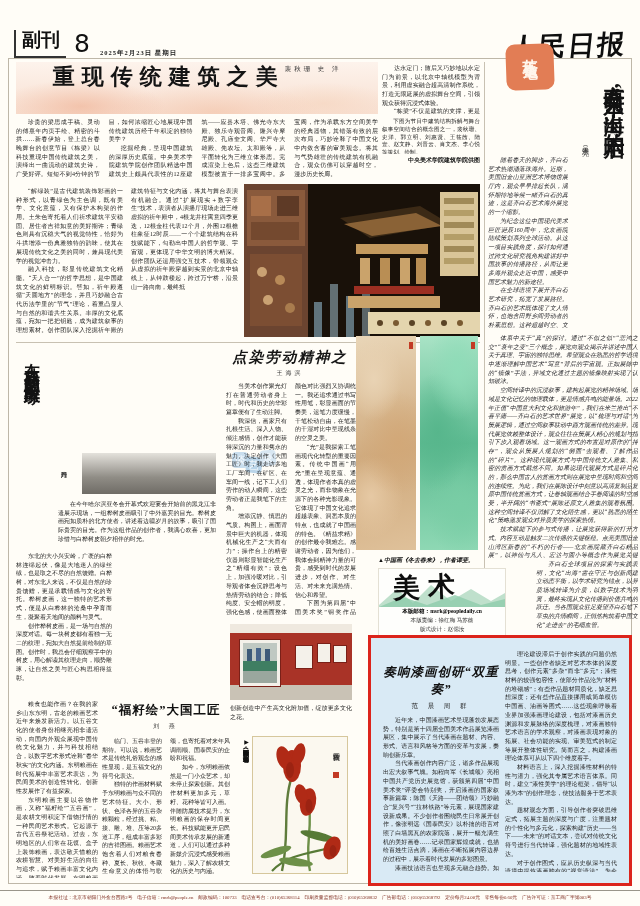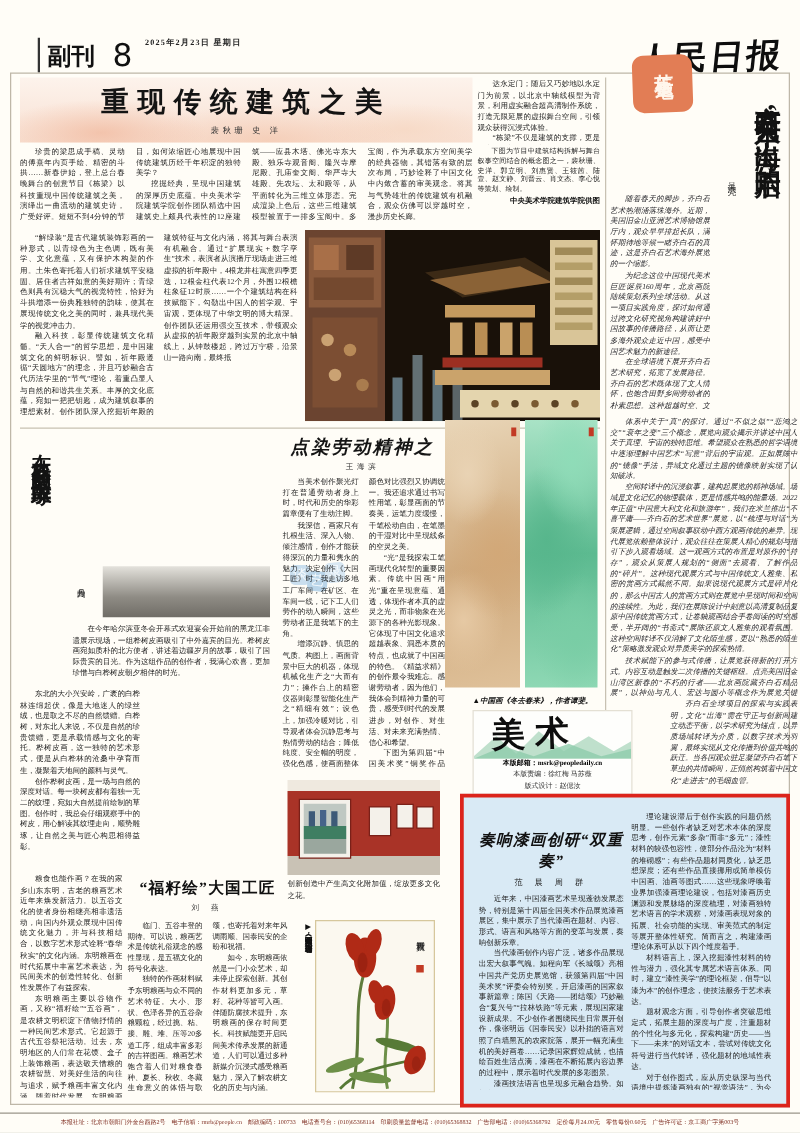--- a/index.html
+++ b/index.html
@@ -80,32 +80,32 @@
   .hr{position:absolute;background:#c8c1b2;height:1px;}
   .vr{position:absolute;background:#c8c1b2;width:1px;}
   .credit-lines{font-size:5.6px;line-height:1.6;text-align:center;color:#333;}
   .credit-lines .em{font-weight:bold;color:#000;}
 </style>
 </head>
 <body>
 
 <div class="page">
 
-  <div class="blk" style="left:30px;top:30px;width:420px;height:28px;display:flex;align-items:flex-start;">
+  <div class="blk" style="left:14px;top:30px;width:420px;height:28px;display:flex;align-items:flex-end;">
     <span class="sec-label">副刊</span>
     <span class="page-no">8</span>
     <span class="date-line">2025年2月23日  星期日</span>
   </div>
   <div class="blk" style="right:14px;top:28px;width:140px;height:30px;text-align:right;">
     <span class="paper-name" style="display:inline-block;">人民日报</span>
   </div>
 
   <div class="frame"></div>
 
-  <div class="blk banner" style="left:16px;top:62px;width:362px;height:52px;display:flex;flex-direction:column;justify-content:center;">
+  <div class="blk banner" style="left:16px;top:62px;width:362px;height:52px;display:flex;flex-direction:row;justify-content:center;">
     <div class="a1-title">重现传统建筑之美</div>
     <div class="byline" style="margin-top:3px;">裴秋珊  史 洋</div>
   </div>
 
   <div class="blk bt cols4" style="left:16px;top:118px;width:362px;height:64px;">
       <p>珍贵的梁思成手稿、灵动的傅熹年内页手绘、精密的斗拱……新春伊始，登上总台春晚舞台的创意节目《栋梁》以科技重现中国传统建筑之美，演绎出一曲流动的建筑史诗，广受好评。短短不到4分钟的节目，如何浓缩匠心地展现中国传统建筑历经千年积淀的独特美学？</p>
       <p>挖掘经典，呈现中国建筑的深厚历史底蕴。中央美术学院建筑学院创作团队精选中国建筑史上颇具代表性的12座建筑——应县木塔、佛光寺东大殿、独乐寺观音阁、隆兴寺摩尼殿、孔庙奎文阁、华严寺大雄殿、先农坛、太和殿等，从平面转化为三维立体形态。完成渲染上色后，这些三维建筑模型被置于一排多宝阁中。多宝阁，作为承载东方空间美学的经典器物，其错落有致的层次布局，巧妙诠释了中国文化中内敛含蓄的审美观念。将其与气势雄壮的传统建筑有机融合，观众仿佛可以穿越时空，漫步历史长廊。</p>
     </div>
 
   <div class="blk bt cols2" style="left:16px;top:187px;width:222px;height:150px;">

